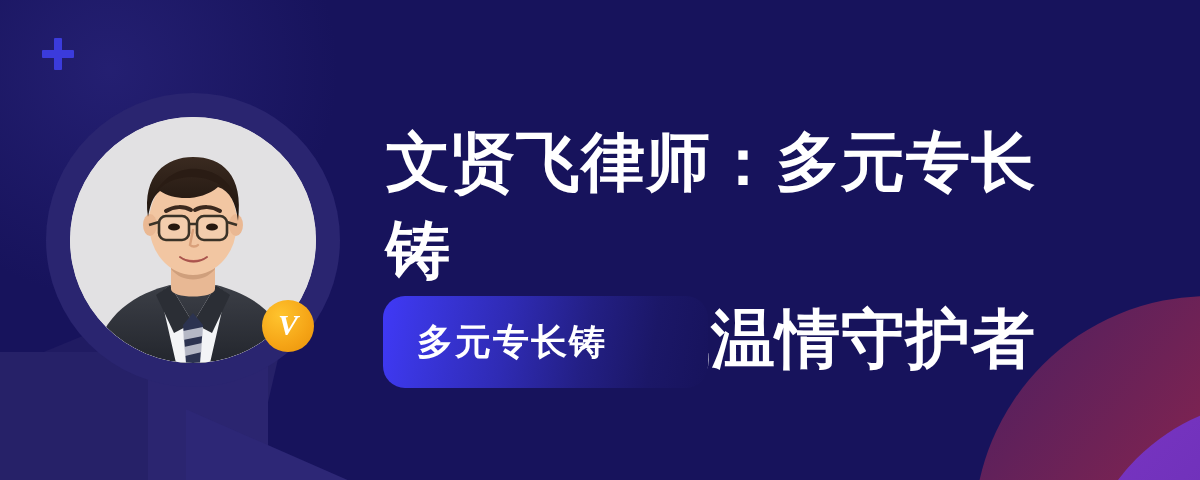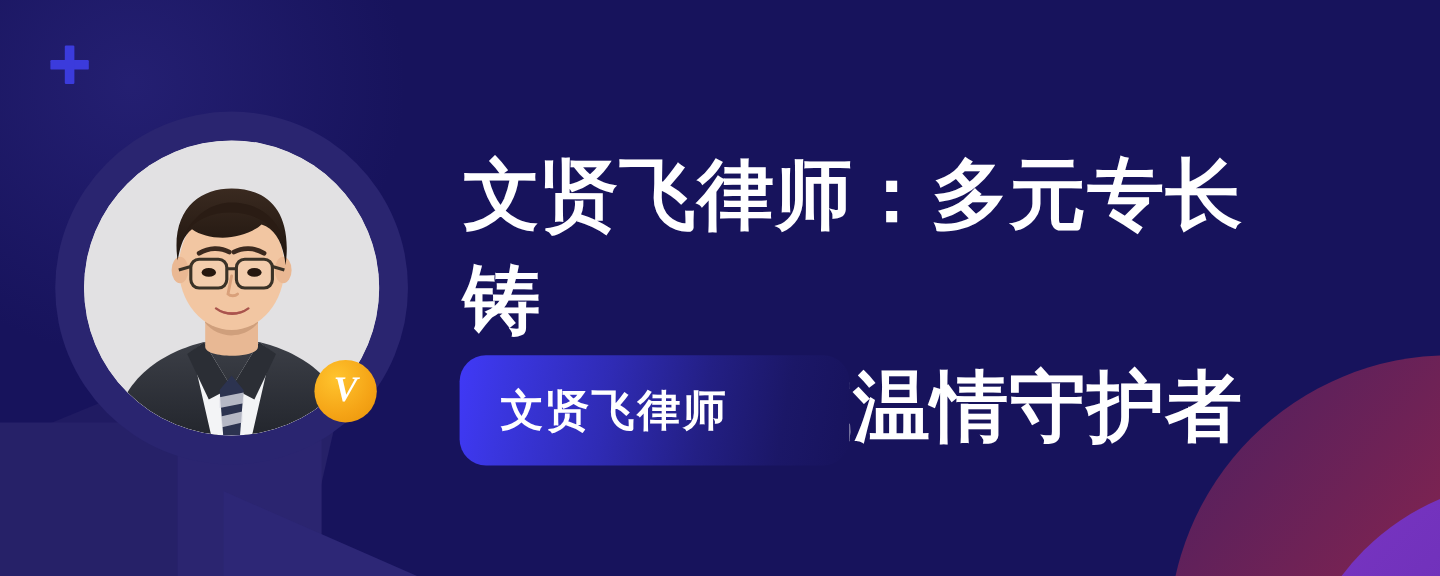--- a/index.html
+++ b/index.html
@@ -288,15 +288,15 @@
     <div class="verify-badge">
       <span class="v-mark">V</span>
     </div>
   </div>
 
   <div class="content">
     <h1 class="headline">文贤飞律师：多元专长铸
 就法律领域温情守护者</h1>
   </div>
 
-  <button class="name-button">文贤飞律师</button>
+  <button class="name-button">多元专长铸</button>
 
 </div>
 
 </body></html>

